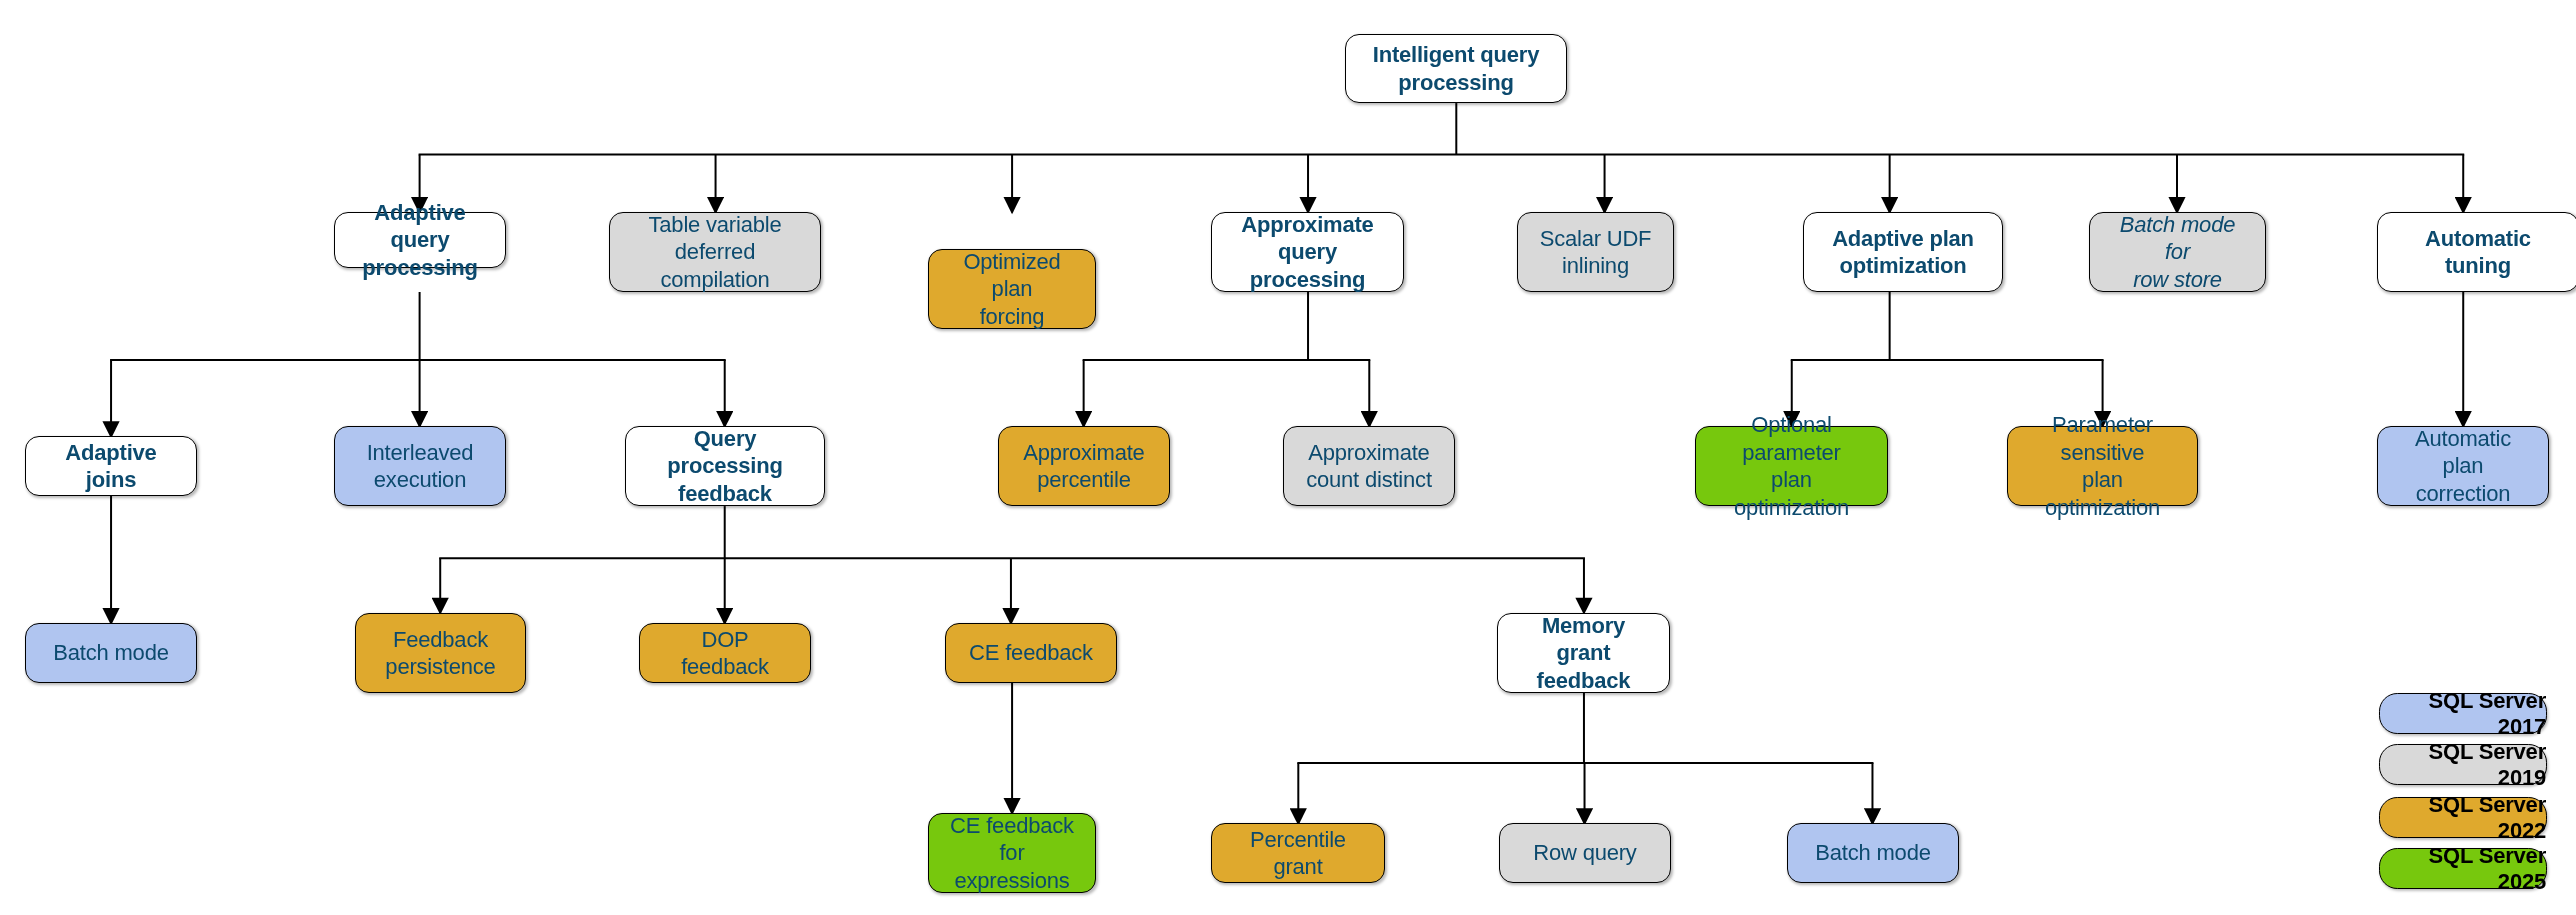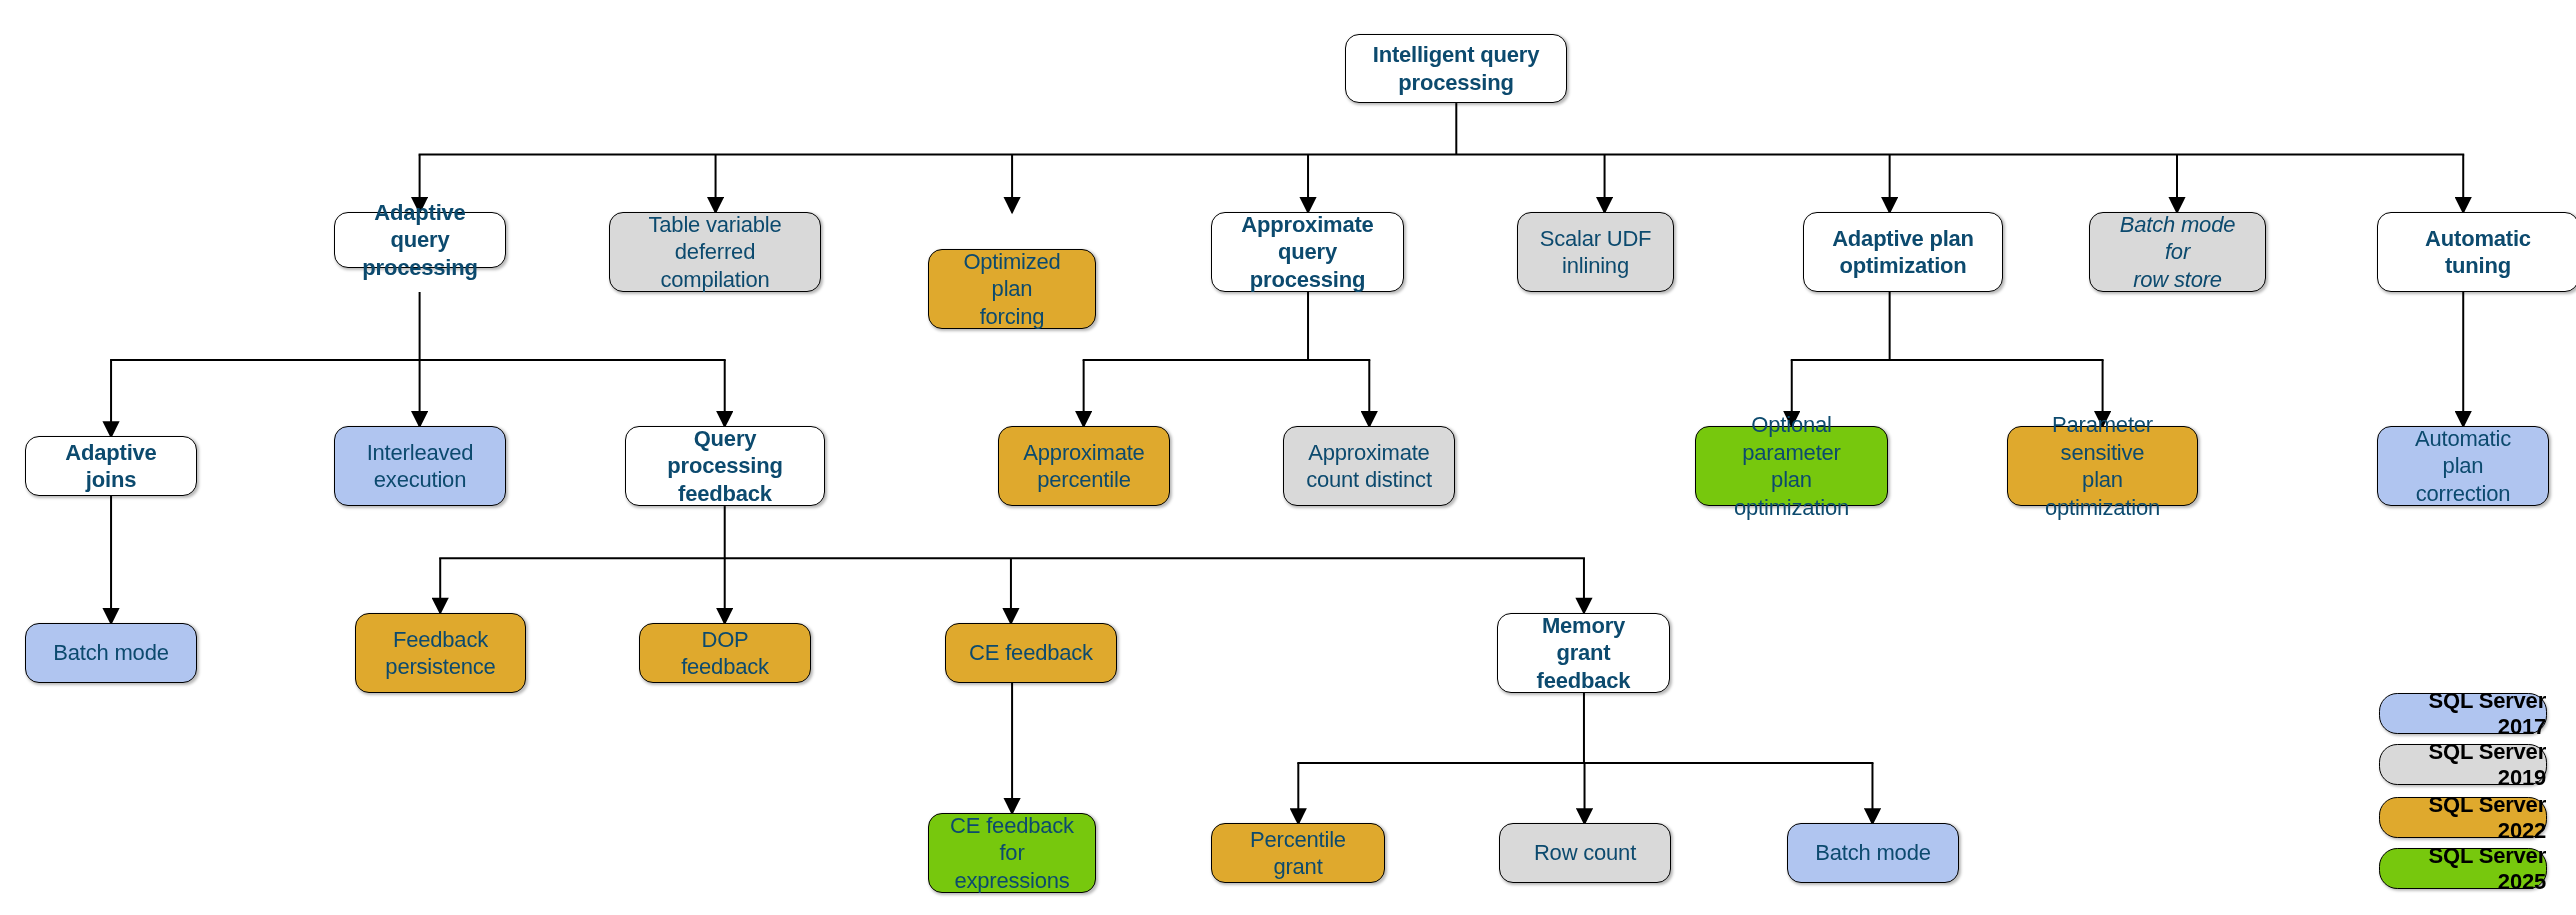--- a/index.html
+++ b/index.html
@@ -143,21 +143,21 @@
       <div class="node" style="left: 25px; top: 623px; width: 172px; height: 60px; background: rgb(176, 197, 240);"><span>Batch mode</span></div>
       <div class="node" style="left: 355px; top: 613px; width: 171px; height: 80px; background: rgb(223, 169, 45);"><span>Feedback
 persistence</span></div>
       <div class="node" style="left: 639px; top: 623px; width: 172px; height: 60px; background: rgb(223, 169, 45); justify-content: center;"><span>DOP feedback</span></div>
       <div class="node" style="left: 945px; top: 623px; width: 172px; height: 60px; background: rgb(223, 169, 45);"><span>CE feedback</span></div>
       <div class="node bold" style="left: 1497px; top: 613px; width: 173px; height: 80px; background: rgb(255, 255, 255);"><span>Memory grant
 feedback</span></div>
       <div class="node" style="left: 928px; top: 813px; width: 168px; height: 80px; background: rgb(119, 200, 13);"><span>CE feedback for
 expressions</span></div>
       <div class="node" style="left: 1211px; top: 823px; width: 174px; height: 60px; background: rgb(223, 169, 45);"><span>Percentile grant</span></div>
-      <div class="node" style="left: 1499px; top: 823px; width: 172px; height: 60px; background: rgb(217, 217, 217);"><span>Row count</span></div>
+      <div class="node" style="left: 1499px; top: 823px; width: 172px; height: 60px; background: rgb(217, 217, 217);"><span>Row query</span></div>
       <div class="node" style="left: 1787px; top: 823px; width: 172px; height: 60px; background: rgb(176, 197, 240);"><span>Batch mode</span></div>
     </div>
   <div id="legend">
       <div class="legend-item" style="left: 2379px; top: 693px; width: 168px; height: 41px; background: rgb(176, 197, 240);">
         <span>SQL Server 2017</span>
       </div>
       <div class="legend-item" style="left: 2379px; top: 744px; width: 168px; height: 41px; background: rgb(217, 217, 217);">
         <span>SQL Server 2019</span>
       </div>
       <div class="legend-item" style="left: 2379px; top: 797px; width: 168px; height: 41px; background: rgb(223, 169, 45);">

